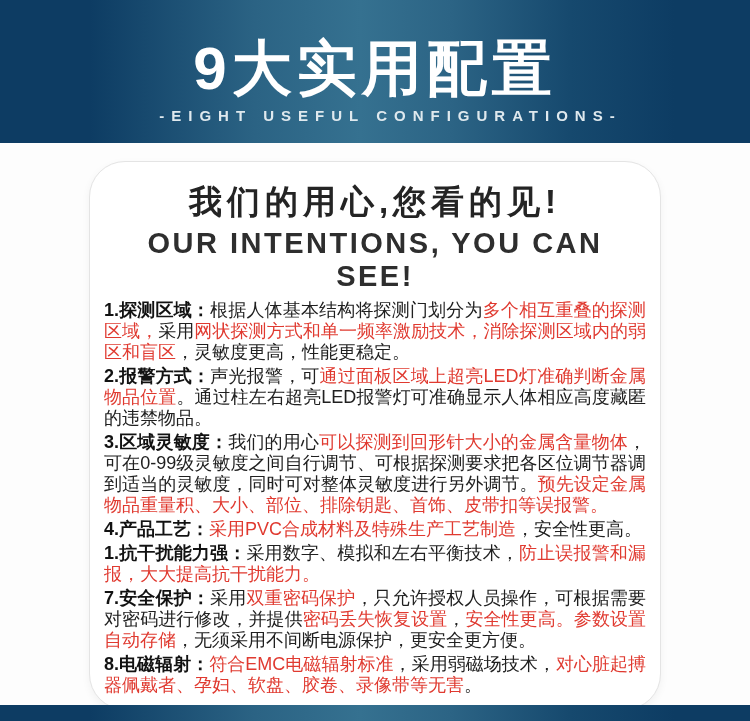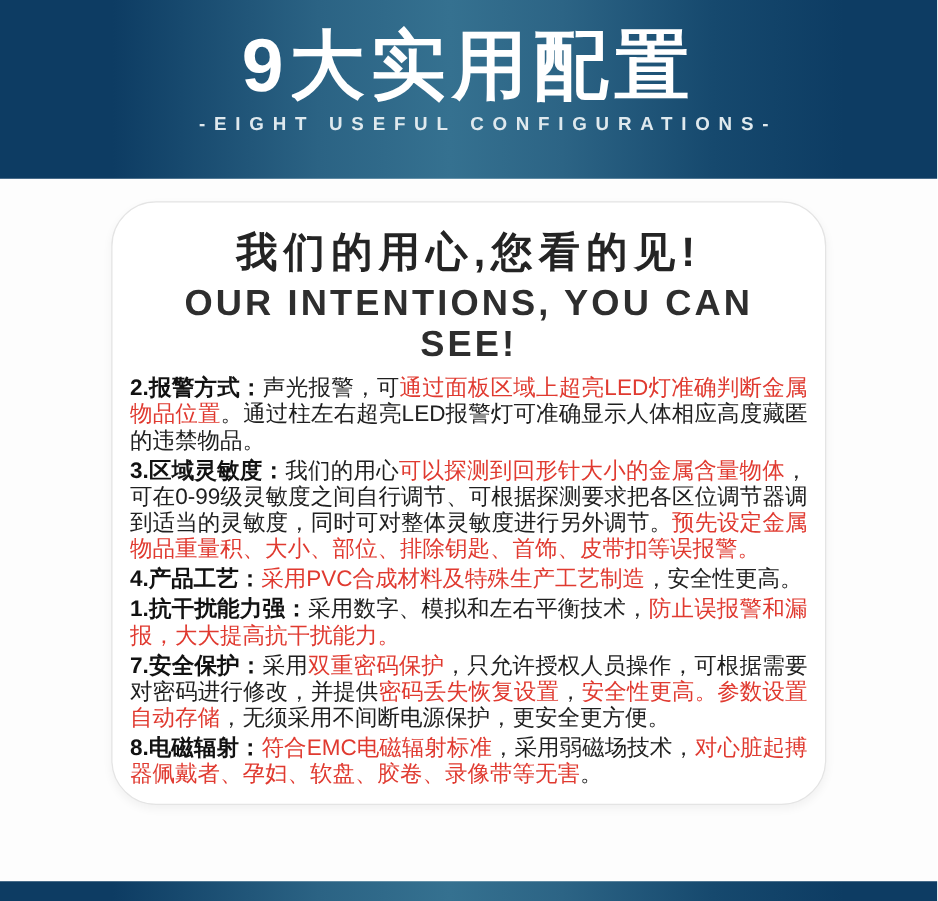--- a/index.html
+++ b/index.html
@@ -19,21 +19,21 @@
   .banner {
     width: 750px; height: 143px;
     background: linear-gradient(90deg,
       #0d3c63 0%, #0d3c63 12%,
       #2b6384 34%, #357190 48%, #2c6485 60%,
       #16496e 76%, #0d3c63 90%, #0d3c63 100%);
     text-align: center;
   }
   .banner-title {
     margin: 0;
-    padding-top: 20px;
+    padding-top: 36px;
     color: #ffffff;
     font-size: 60px;
     font-weight: bold;
     letter-spacing: 5px;
     line-height: 1.1;
   }
   .banner-sub {
     margin-top: 5px;
     color: #dfe9ee;
     font-size: 15px;
@@ -95,20 +95,21 @@
   <header class="banner">
     <h1 class="banner-title">9大实用配置</h1>
     <div class="banner-sub">-EIGHT USEFUL CONFIGURATIONS-</div>
   </header>
 
   <main>
     <section class="card">
       <h2 class="card-title">我们的用心,您看的见!</h2>
       <div class="card-sub">OUR INTENTIONS, YOU CAN SEE!</div>
       <div class="items" id="items">
+          <p class="item"><b>1.探测区域：</b><span>根据人体基本结构将探测门划分为</span><span class="red">多个相互重叠的探测区域，</span><span>采用</span><span class="red">网状探测方式和单一频率激励技术，消除探测区域内的弱区和盲区</span><span>，灵敏度更高，性能更稳定。</span></p>
           <p class="item"><b>2.报警方式：</b><span>声光报警，可</span><span class="red">通过面板区域上超亮LED灯准确判断金属物品位置</span><span>。通过柱左右超亮LED报警灯可准确显示人体相应高度藏匿的违禁物品。</span></p>
           <p class="item"><b>3.区域灵敏度：</b><span>我们的用心</span><span class="red">可以探测到回形针大小的金属含量物体</span><span>，可在0-99级灵敏度之间自行调节、可根据探测要求把各区位调节器调到适当的灵敏度，同时可对整体灵敏度进行另外调节。</span><span class="red">预先设定金属物品重量积、大小、部位、排除钥匙、首饰、皮带扣等误报警。</span></p>
           <p class="item"><b>4.产品工艺：</b><span class="red">采用PVC合成材料及特殊生产工艺制造</span><span>，安全性更高。</span></p>
           <p class="item"><b>1.抗干扰能力强：</b><span>采用数字、模拟和左右平衡技术，</span><span class="red">防止误报警和漏报，大大提高抗干扰能力。</span></p>
           <p class="item"><b>7.安全保护：</b><span>采用</span><span class="red">双重密码保护</span><span>，只允许授权人员操作，可根据需要对密码进行修改，并提供</span><span class="red">密码丢失恢复设置</span><span>，</span><span class="red">安全性更高。参数设置自动存储</span><span>，无须采用不间断电源保护，更安全更方便。</span></p>
           <p class="item"><b>8.电磁辐射：</b><span class="red">符合EMC电磁辐射标准</span><span>，采用弱磁场技术，</span><span class="red">对心脏起搏器佩戴者、孕妇、软盘、胶卷、录像带等无害</span><span>。</span></p>
         </div>
     </section>
   </main>
 

